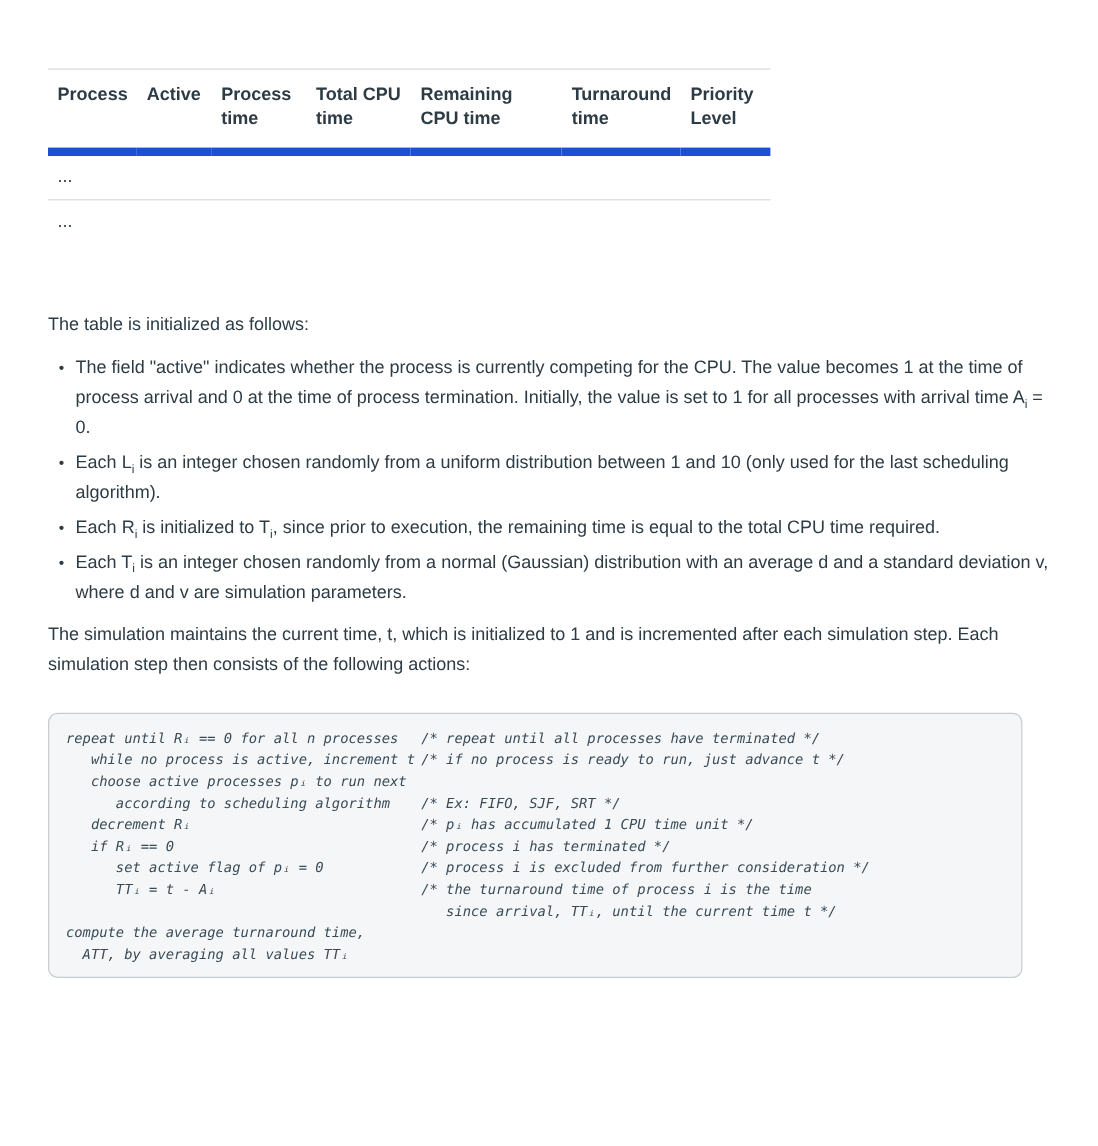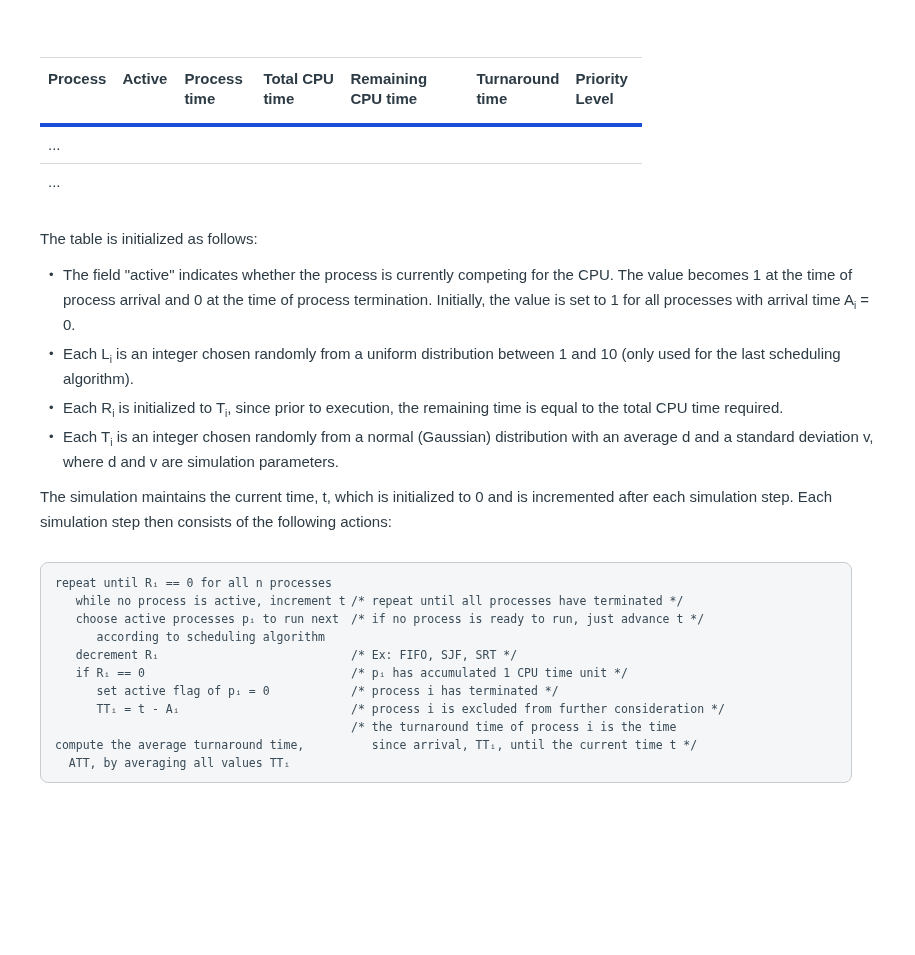--- a/index.html
+++ b/index.html
@@ -12,50 +12,51 @@
   main { box-sizing: border-box; width: 915px; padding: 14px 40px 22px 40px; }
   p { margin: 0; line-height: 25px; }
 
   
   table.state-table { border-collapse: collapse; table-layout: fixed; margin-top: 43px; }
   .state-table th, .state-table td {
     text-align: left; vertical-align: top; padding: 8px;
     font-size: 15px; line-height: 20px;
   }
   .state-table thead th { font-weight: 700; padding: 11px 8px 14px 8px; }
-  .state-table thead tr { border-top: 1px solid #d7dade; border-bottom: 4px solid #1d4ed8; }
+  .state-table thead tr { border-top: 1px solid #d7dade; border-bottom: 7px solid #1d4ed8; }
   .state-table tbody tr:not(:last-child) { border-bottom: 1px solid #d7dade; }
   .state-table tbody td { padding: 8px; }
   .th-line2:empty { display: none; }
   .th-line2 { display: block; }
   sub { font-size: 10px; line-height: 0; }
   sub:empty { display: none; }
 
   
-  .init-heading { margin-top: 26px; }
+  .init-heading { margin-top: 55px; }
   ul.init-list { list-style: none; margin: 11px 0 0 0; padding: 0 0 0 23px; }
   ul.init-list li { position: relative; line-height: 25px; margin-bottom: 4px; }
   ul.init-list li::before {
     content: "\2022";
     position: absolute; left: -14px; top: 0;
     font-size: 13px; color: #2D3B45;
   }
   .step-paragraph { margin-top: 10px; }
 
   
   .codeblock {
     box-sizing: border-box;
     margin-top: 28px;
     width: 812px;
     background: #f5f6f7;
     border: 1px solid #c7ccd1;
     border-radius: 8px;
     padding: 11px 14px 10px 14px;
     display: flex;
-    align-items: flex-end;
+    align-items: flex-start;
+    font-style: italic;
   }
   .codeblock pre {
     margin: 0;
     font-family: "DejaVu Sans Mono", monospace;
     font-size: 11.5px;
     line-height: 18px;
     color: #394B58;
     white-space: pre;
   }
   .code-left { width: 296px; flex: 0 0 296px; overflow: hidden; }
@@ -112,21 +113,21 @@
 
   <p class="init-heading">The table is initialized as follows:</p>
 
   <ul class="init-list">
     <li><span>The field "active" indicates whether the process is currently competing for the CPU. The value becomes 1 at the time of process arrival and 0 at the time of process termination. Initially, the value is set to 1 for all processes with arrival time A</span><sub>i</sub><span> = 0.</span></li>
     <li><span>Each L</span><sub>i</sub><span> is an integer chosen randomly from a uniform distribution between 1 and 10 (only used for the last scheduling algorithm).</span></li>
     <li><span>Each R</span><sub>i</sub><span> is initialized to T</span><sub>i</sub><span>, since prior to execution, the remaining time is equal to the total CPU time required.</span></li>
     <li><span>Each T</span><sub>i</sub><span> is an integer chosen randomly from a normal (Gaussian) distribution with an average d and a standard deviation v, where d and v are simulation parameters.</span></li>
   </ul>
 
-  <p class="step-paragraph">The simulation maintains the current time, t, which is initialized to 0 and is incremented after each simulation step. Each simulation step then consists of the following actions:</p>
+  <p class="step-paragraph">The simulation maintains the current time, t, which is initialized to 1 and is incremented after each simulation step. Each simulation step then consists of the following actions:</p>
 
   <div class="codeblock">
     <pre class="code-left">repeat until Rᵢ == 0 for all n processes
    while no process is active, increment t
    choose active processes pᵢ to run next
       according to scheduling algorithm
    decrement Rᵢ
    if Rᵢ == 0
       set active flag of pᵢ = 0
       TTᵢ = t - Aᵢ

